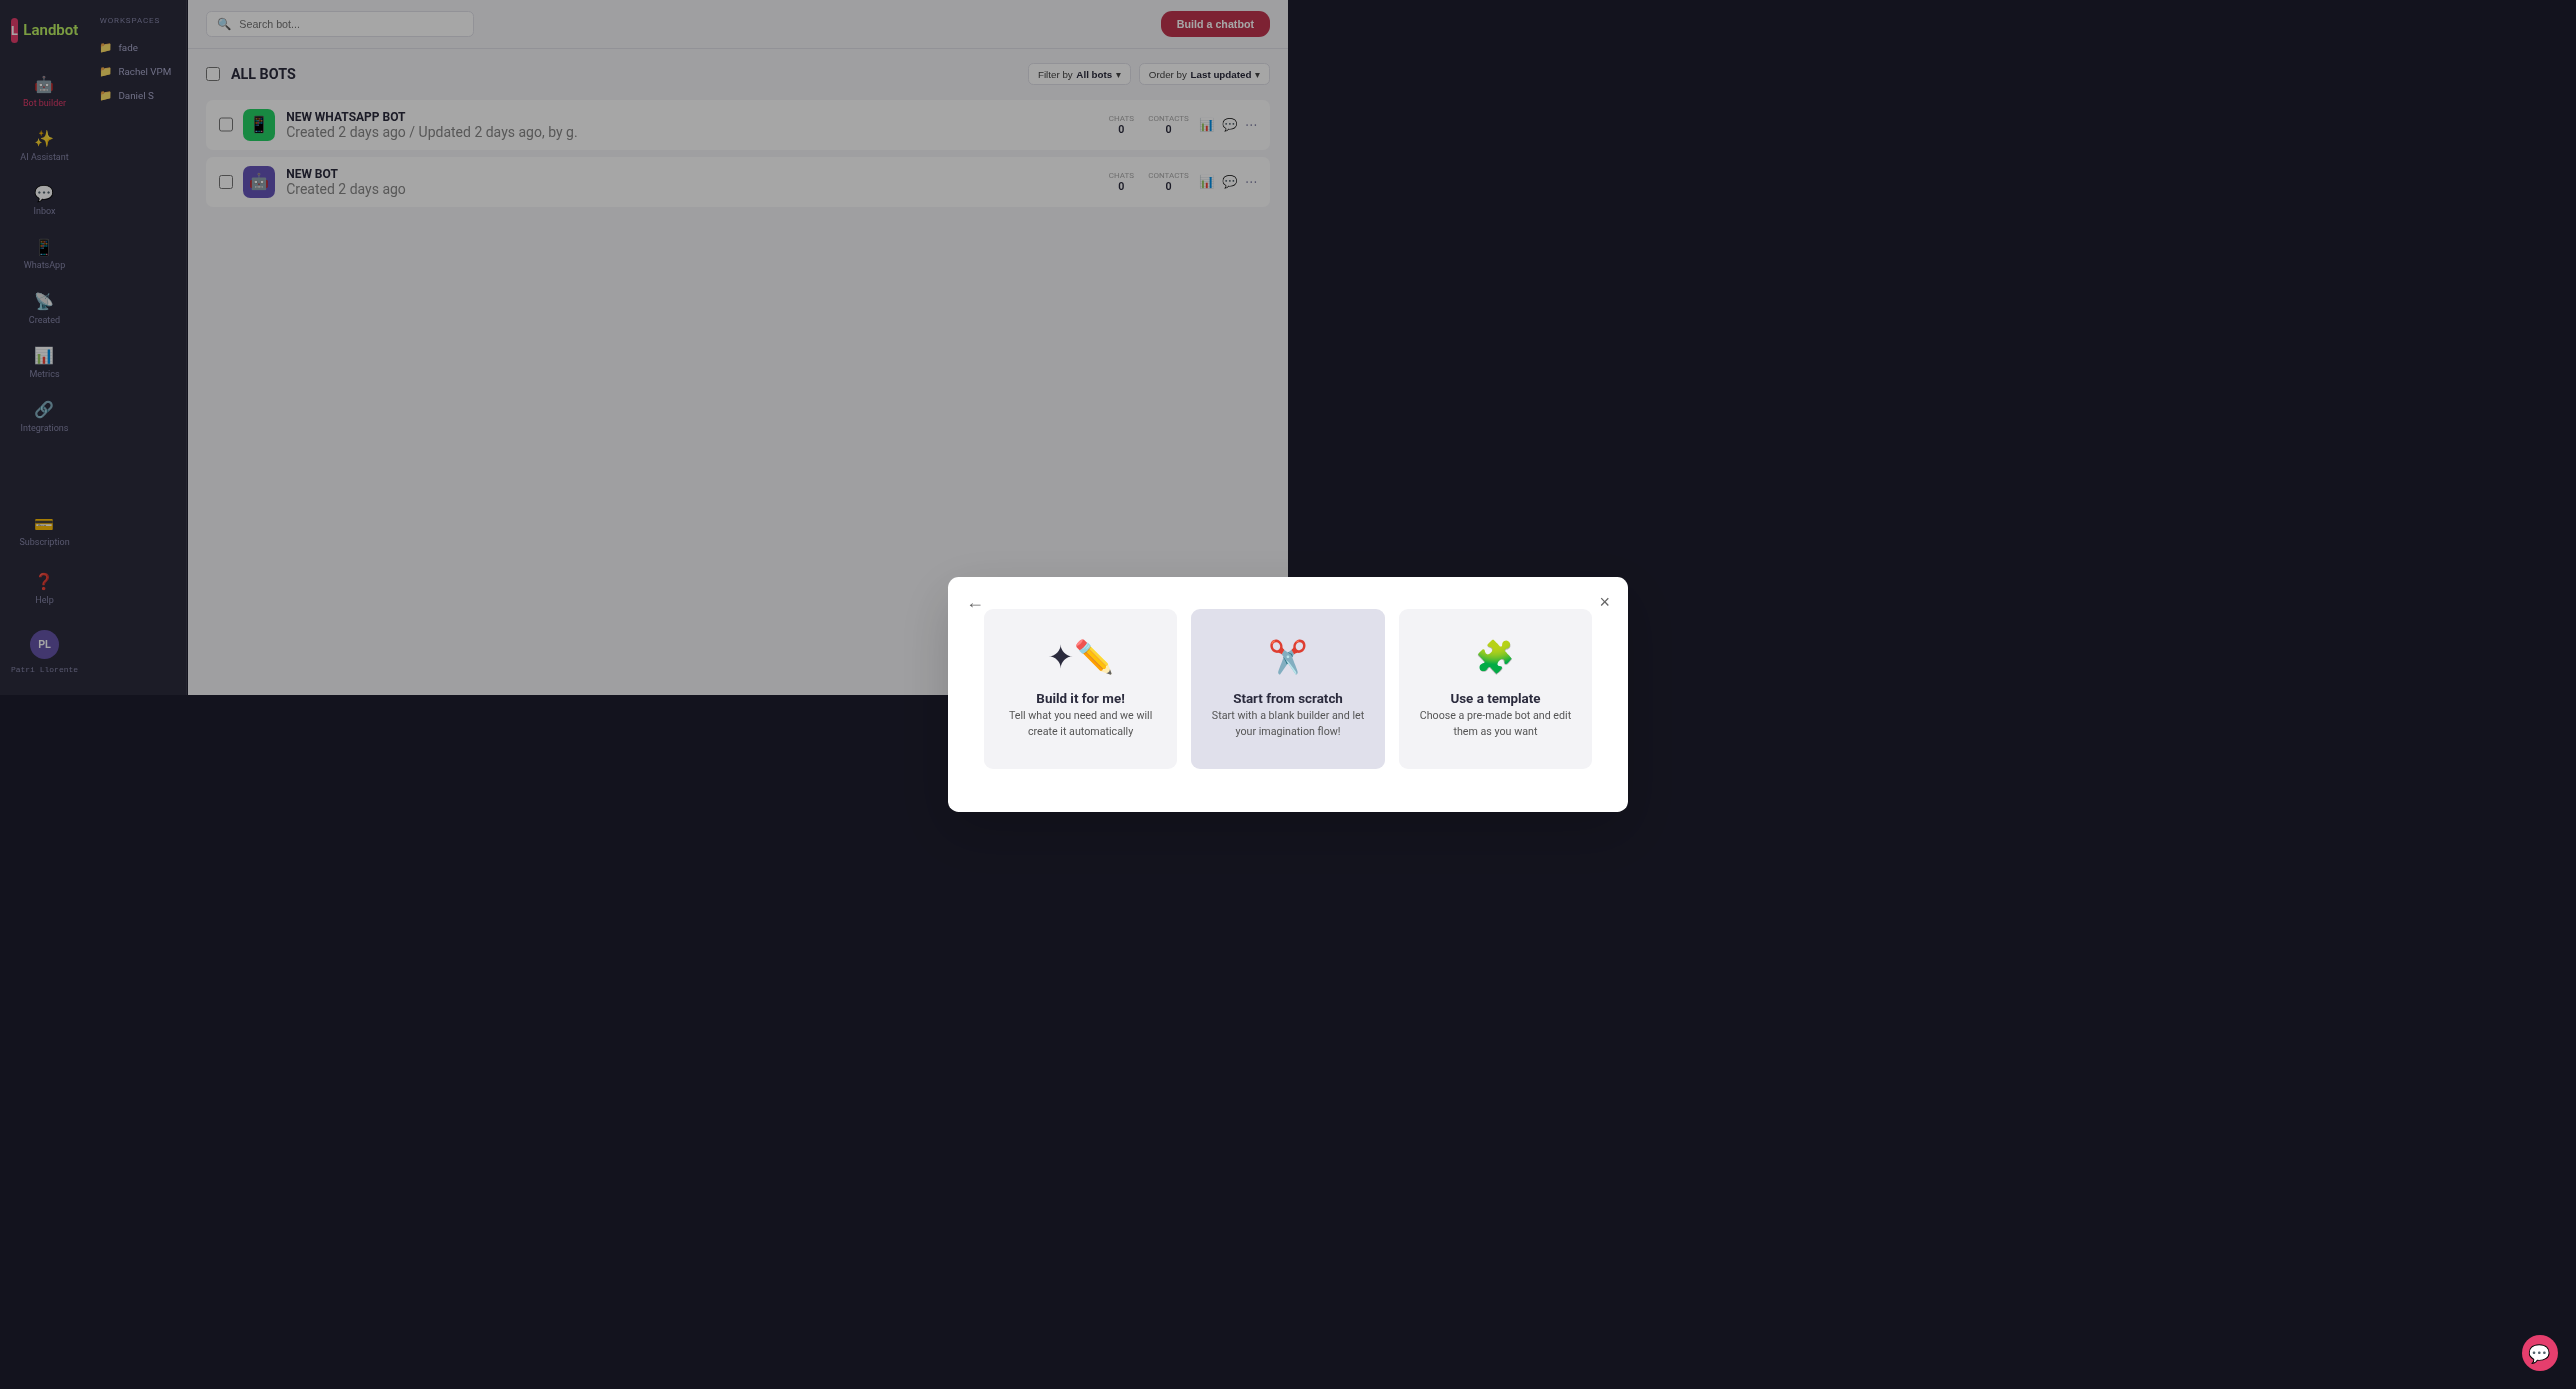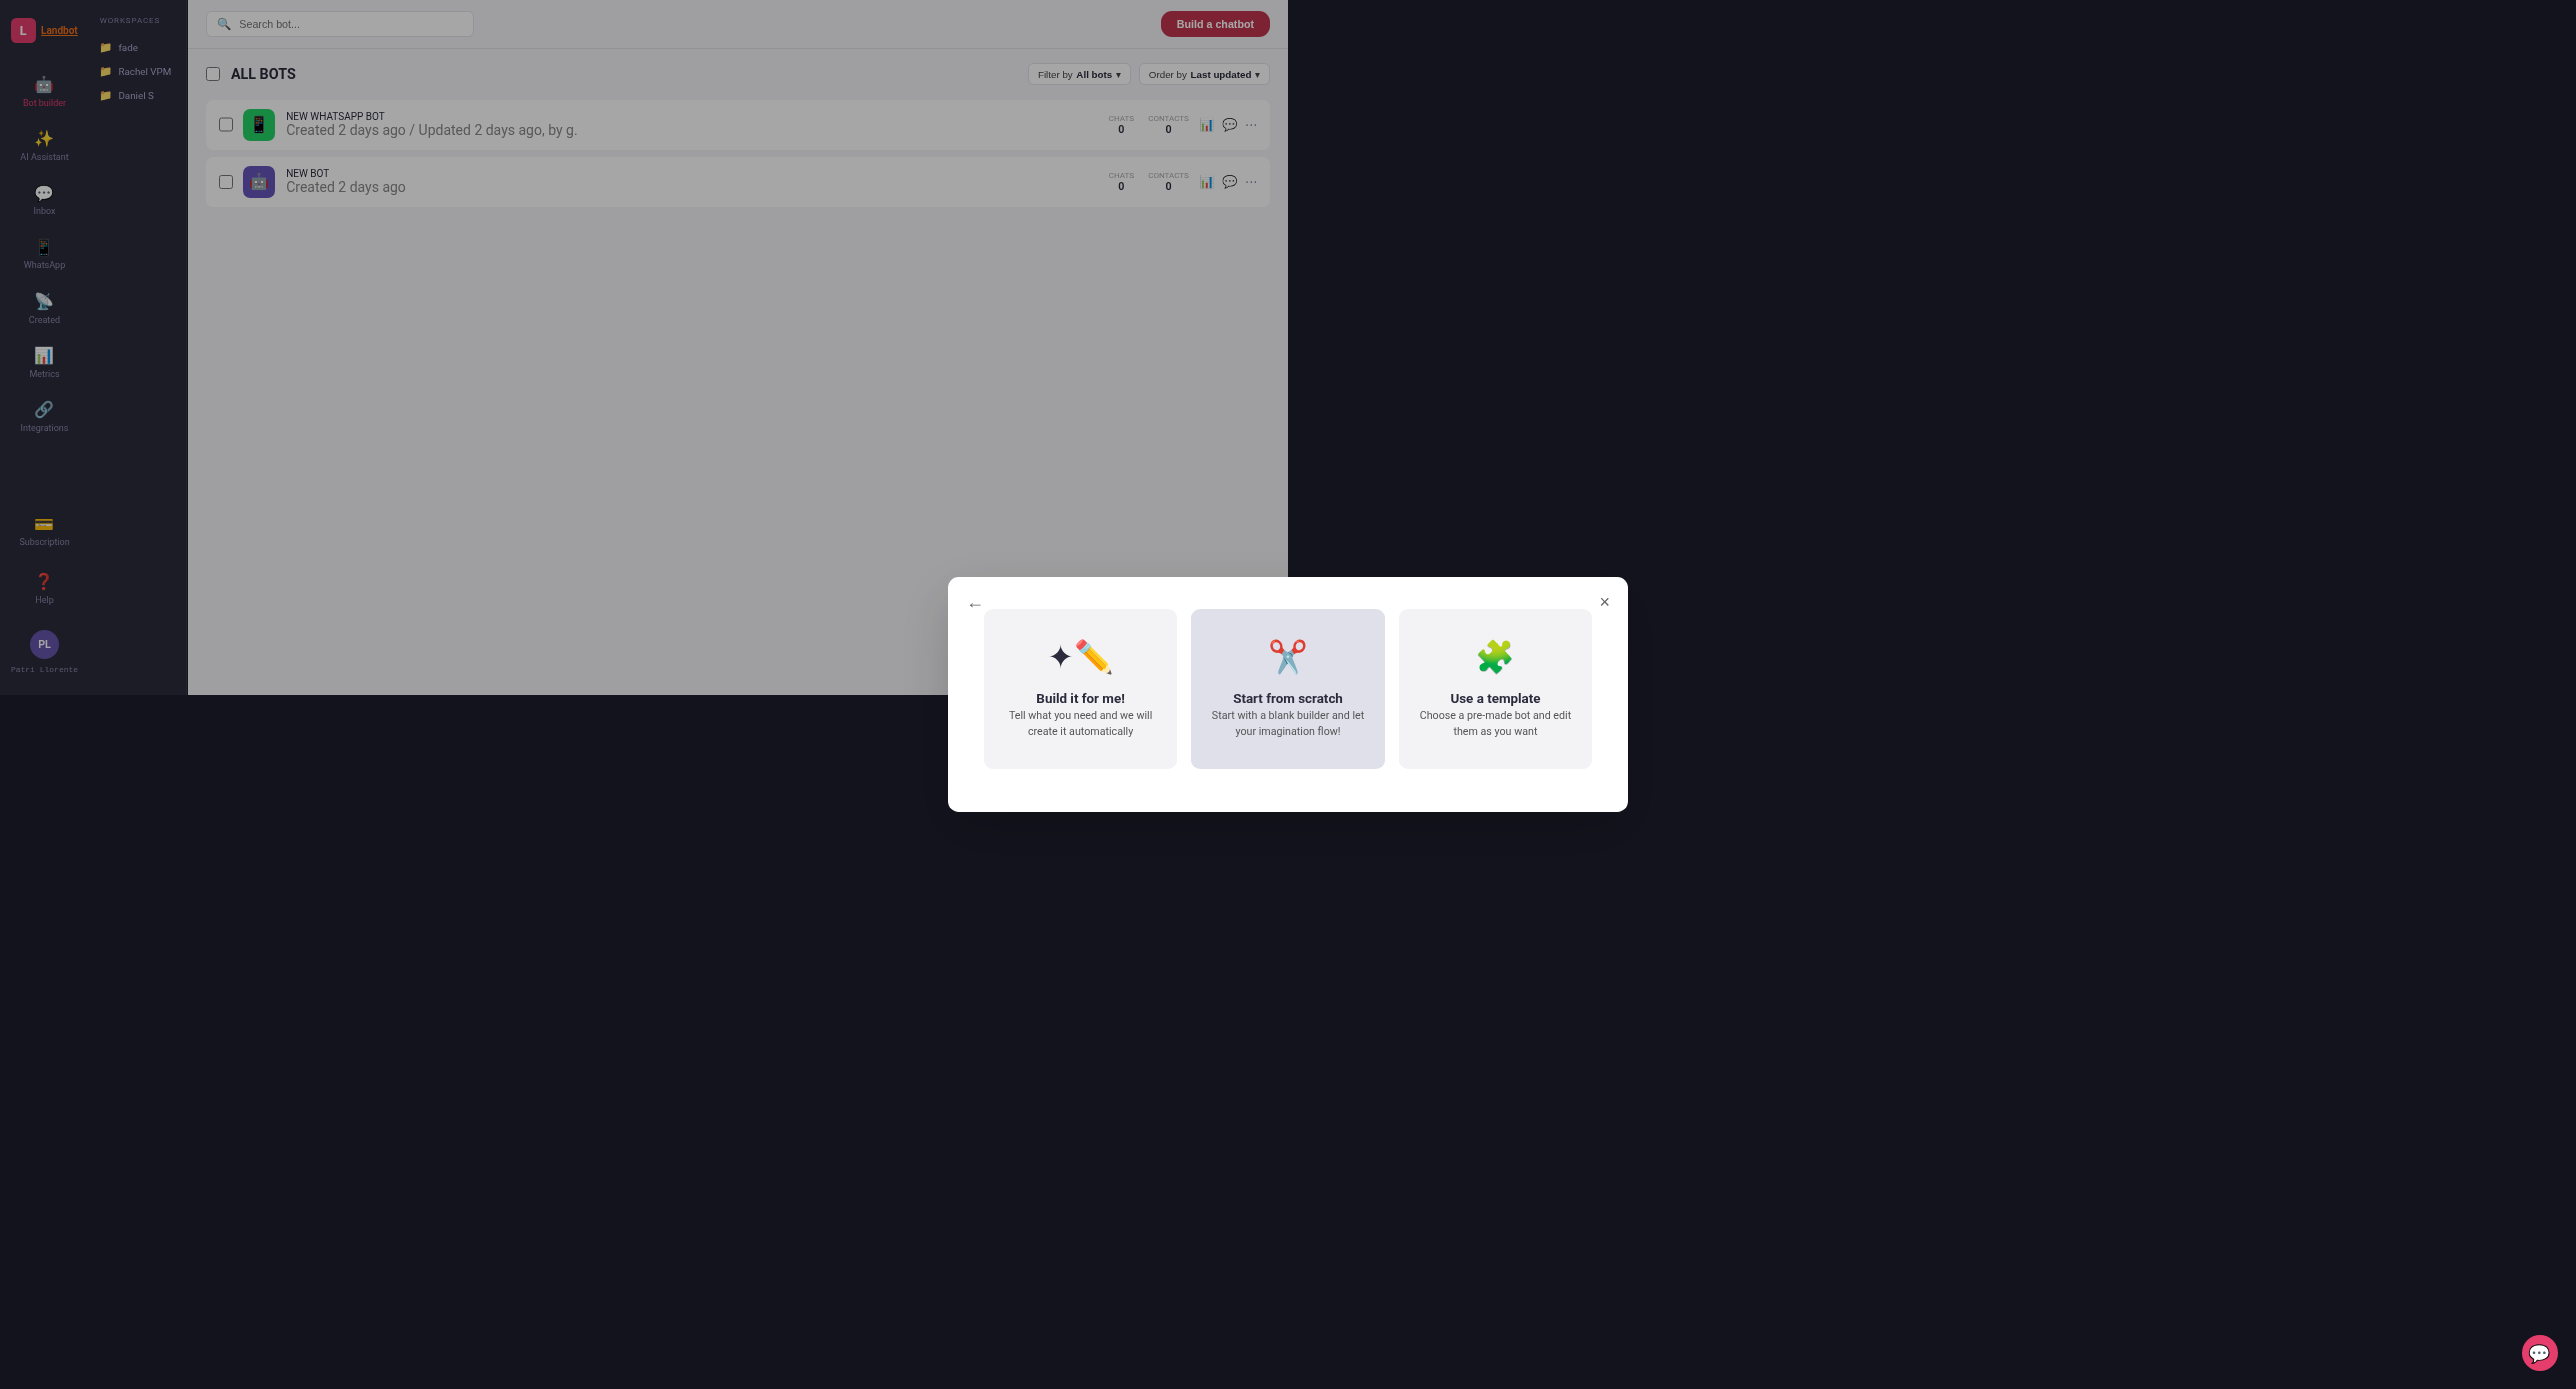--- a/index.html
+++ b/index.html
@@ -34,24 +34,23 @@
       width: 100%;
     }
     .sidebar-logo-icon {
       width: 25px; height: 25px;
       background: #e53e6d;
       border-radius: 5.4px;
       display: flex; align-items: center; justify-content: center;
       color: white; font-size: 12.5px; font-weight: bold;
     }
     .sidebar-logo-text {
-      color: #f97316;
-      font-size: 10px;
+      color: #bef264;
+      font-size: 15px;
       font-weight: 600;
-      text-decoration: underline;
     }
     .sidebar-item {
       width: 100%;
       display: flex;
       flex-direction: column;
       align-items: center;
       padding: 9px 7.2px;
       cursor: pointer;
       color: #8888aa;
       font-size: 9px;
@@ -213,21 +212,21 @@
     }
     .bot-row-checkbox { width: 14.3px; height: 14.3px; border: 1.8px solid #ccc; border-radius: 2.7px; }
     .bot-icon {
       width: 32px; height: 32px;
       border-radius: 7.2px;
       background: #25d366;
       display: flex; align-items: center; justify-content: center;
       color: white; font-size: 16px;
     }
     .bot-info { flex: 1; }
-    .bot-name { font-size: 10px; font-weight: 400; color: #2b2b3d; }
+    .bot-name { font-size: 12px; font-weight: 700; color: #2b2b3d; }
     .bot-meta { font-size: 14px; color: #888; }
     .bot-stats { display: flex; gap: 14.3px; align-items: center; }
     .stat-col { text-align: center; }
     .stat-label { font-size: 8px; color: #aaa; }
     .stat-value { font-size: 10.7px; font-weight: 600; color: #2b2b3d; }
     .bot-actions { display: flex; gap: 7.2px; align-items: center; }
     .bot-action-btn {
       background: none; border: none; cursor: pointer;
       color: #8888aa; font-size: 12.5px;
     }

